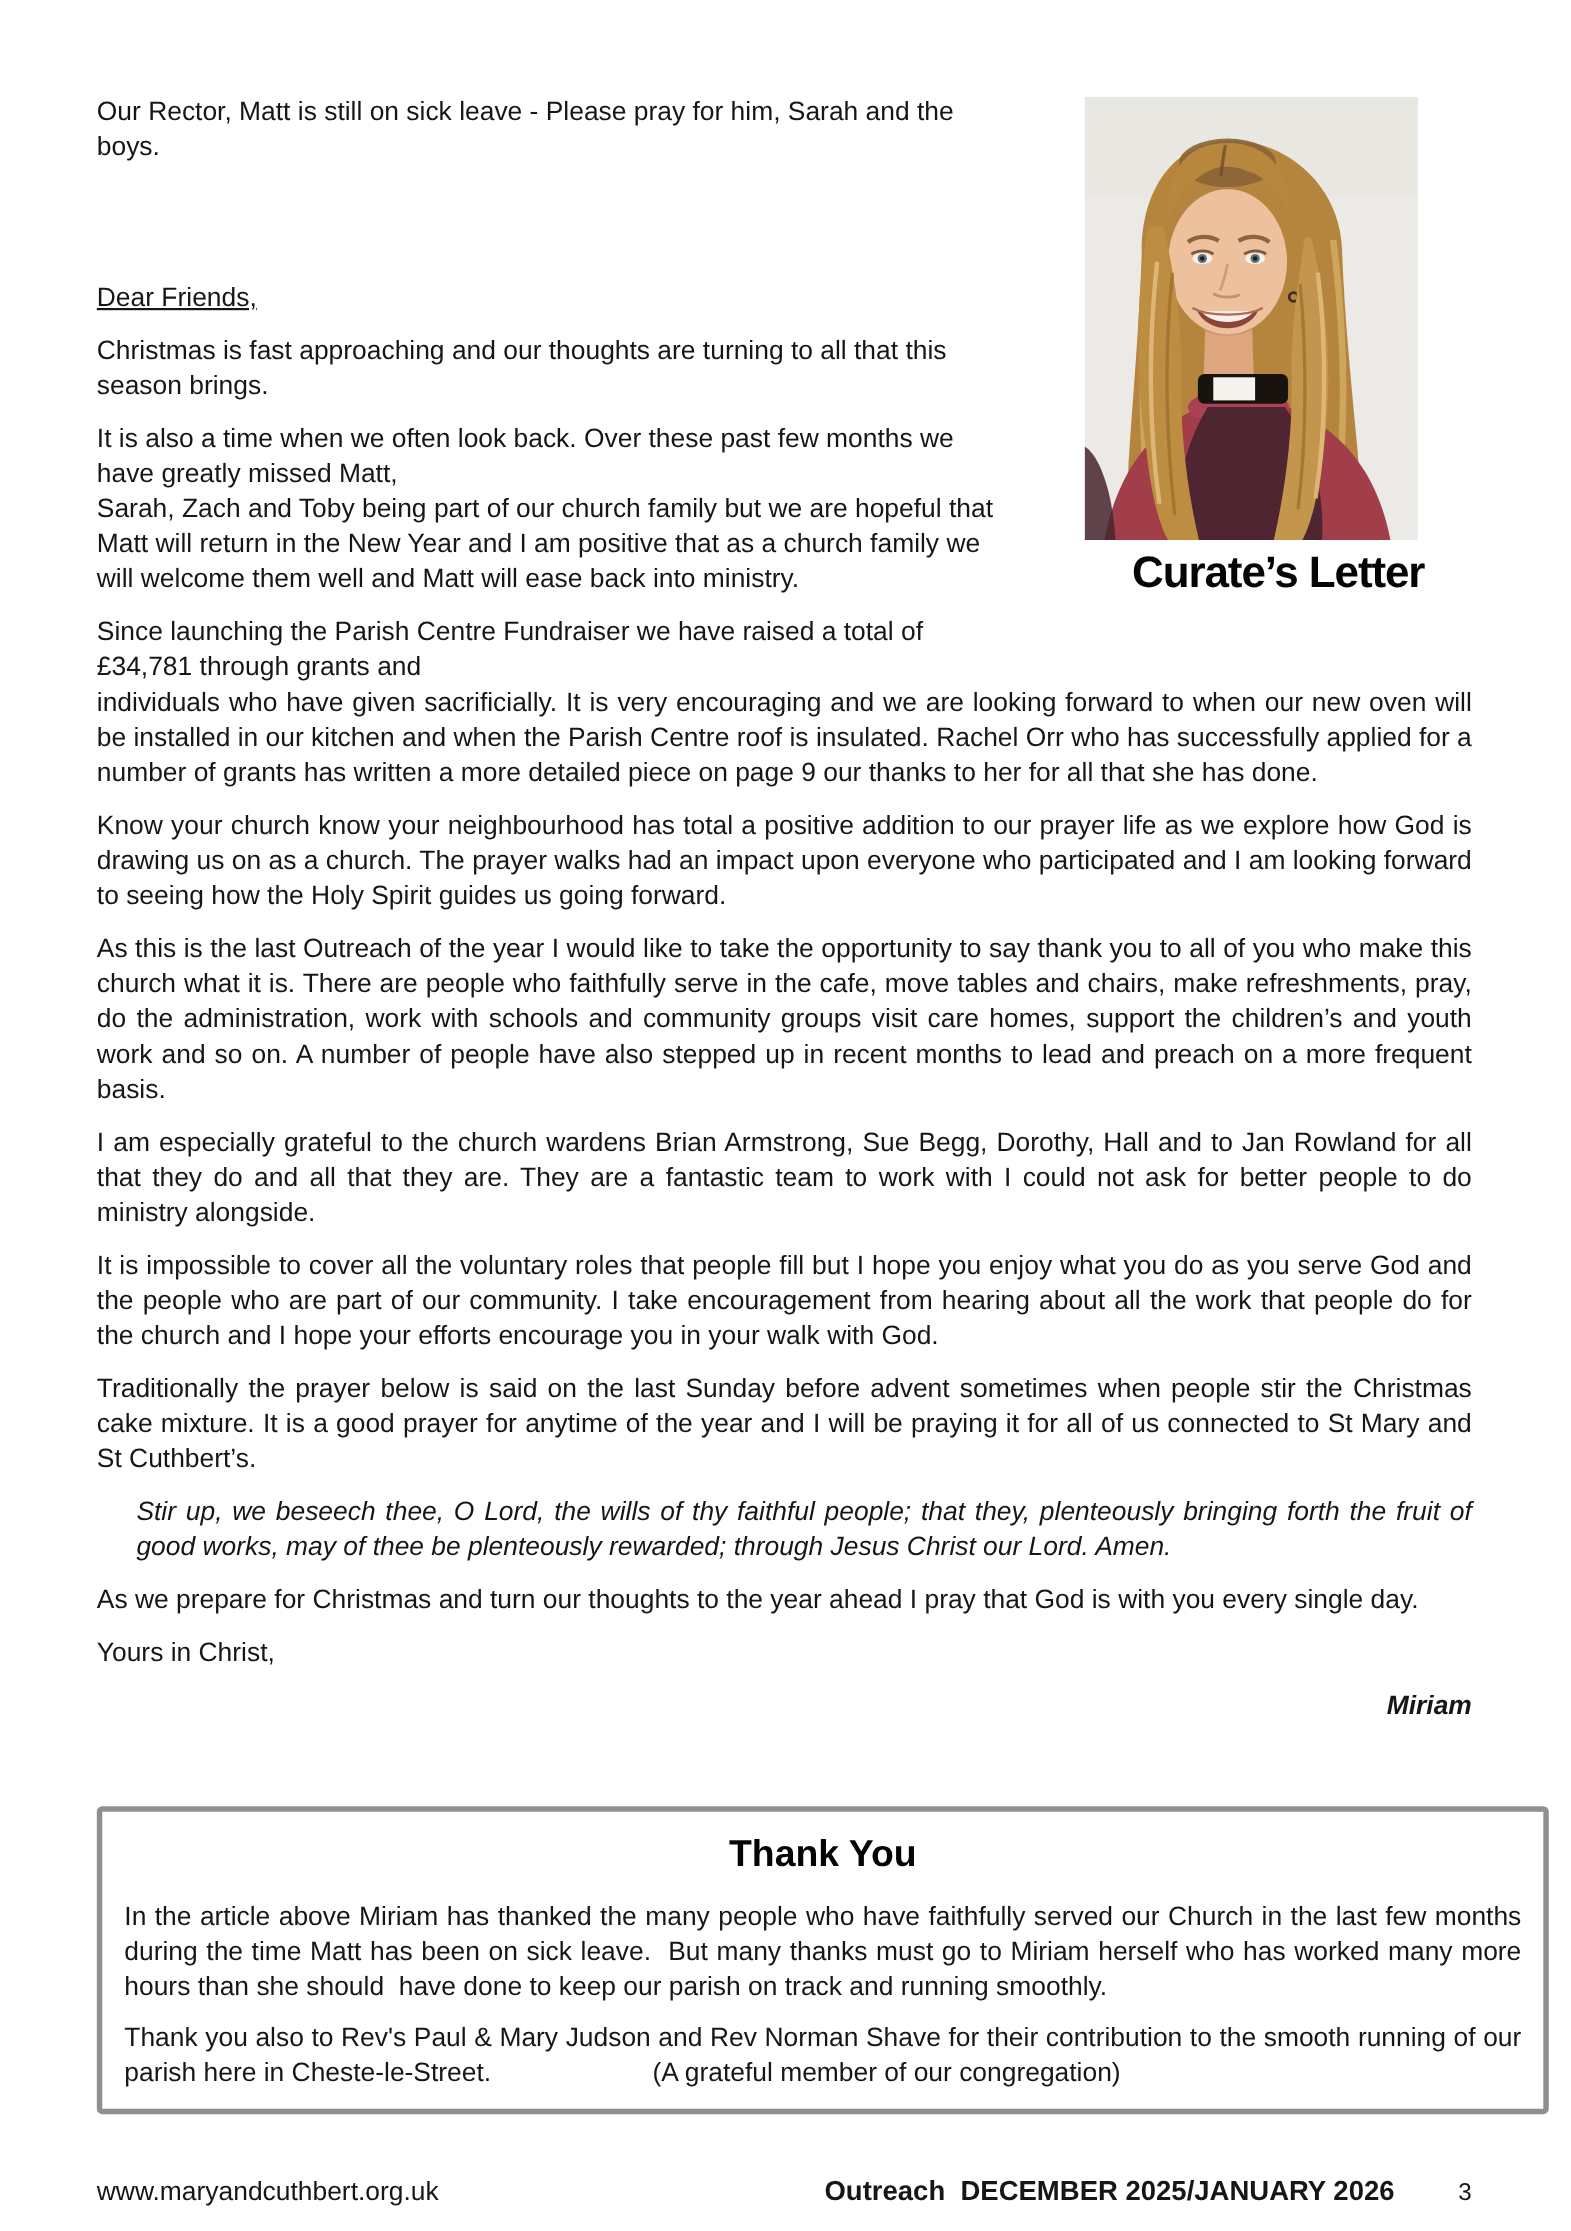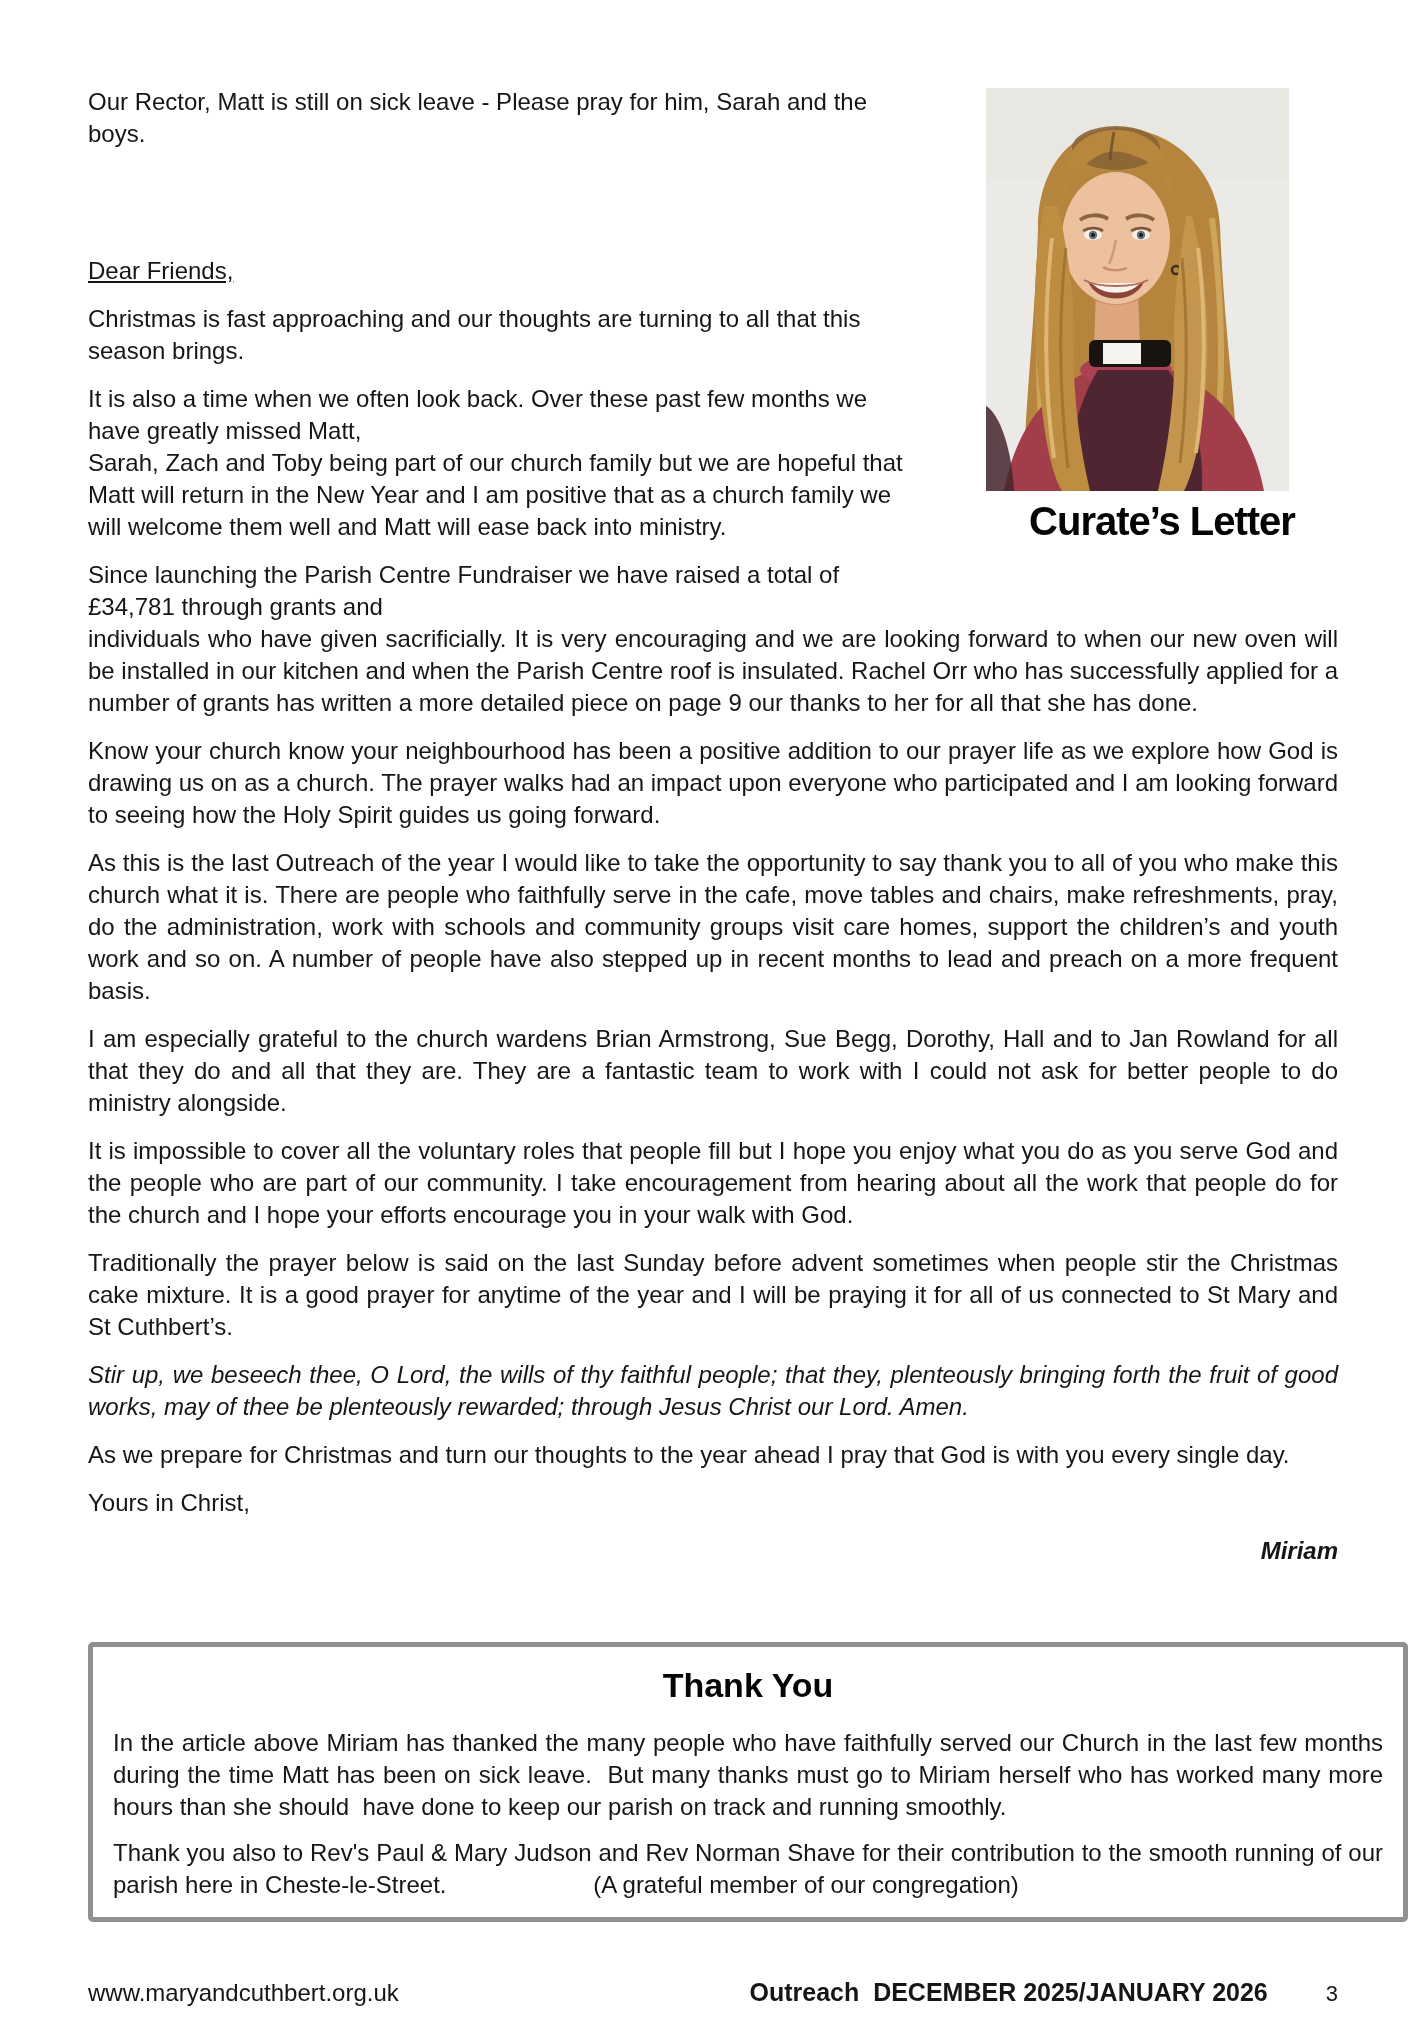--- a/index.html
+++ b/index.html
@@ -18,21 +18,21 @@
     font-size: 24px;
     line-height: 32px;
   }
   .para {
     margin: 0 0 16px 0;
     white-space: pre-wrap;
     text-align: left;
   }
   .para.justify { text-align: justify; }
   .para.salutation { margin-top: 105px; text-decoration: underline; }
-  .para.prayer { font-style: italic; }
+  .para.prayer { font-style: italic; margin-left: 36px; }
   .para.signature {
     margin-top: 0;
     text-align: right;
     font-weight: bold;
     font-style: italic;
     margin-bottom: 0;
   }
   figure.curate {
     float: right;
     width: 352px;
@@ -161,21 +161,21 @@
     <p class="para">Christmas is fast approaching and our thoughts are turning to all that this
 season brings.</p>
     <p class="para">It is also a time when we often look back. Over these past few months we
 have greatly missed Matt,
 Sarah, Zach and Toby being part of our church family but we are hopeful that
 Matt will return in the New Year and I am positive that as a church family we
 will welcome them well and Matt will ease back into ministry.</p>
     <p class="para justify">Since launching the Parish Centre Fundraiser we have raised a total of
 £34,781 through grants and
 individuals who have given sacrificially. It is very encouraging and we are looking forward to when our new oven will be installed in our kitchen and when the Parish Centre roof is insulated. Rachel Orr who has successfully applied for a number of grants has written a more detailed piece on page 9 our thanks to her for all that she has done.</p>
-    <p class="para justify">Know your church know your neighbourhood has been a positive addition to our prayer life as we explore how God is drawing us on as a church. The prayer walks had an impact upon everyone who participated and I am looking forward to seeing how the Holy Spirit guides us going forward.</p>
+    <p class="para justify">Know your church know your neighbourhood has total a positive addition to our prayer life as we explore how God is drawing us on as a church. The prayer walks had an impact upon everyone who participated and I am looking forward to seeing how the Holy Spirit guides us going forward.</p>
     <p class="para justify">As this is the last Outreach of the year I would like to take the opportunity to say thank you to all of you who make this church what it is. There are people who faithfully serve in the cafe, move tables and chairs, make refreshments, pray, do the administration, work with schools and community groups visit care homes, support the children’s and youth work and so on. A number of people have also stepped up in recent months to lead and preach on a more frequent basis.</p>
     <p class="para justify">I am especially grateful to the church wardens Brian Armstrong, Sue Begg, Dorothy, Hall and to Jan Rowland for all that they do and all that they are. They are a fantastic team to work with I could not ask for better people to do ministry alongside.</p>
     <p class="para justify">It is impossible to cover all the voluntary roles that people fill but I hope you enjoy what you do as you serve God and the people who are part of our community. I take encouragement from hearing about all the work that people do for the church and I hope your efforts encourage you in your walk with God.</p>
     <p class="para justify">Traditionally the prayer below is said on the last Sunday before advent sometimes when people stir the Christmas cake mixture. It is a good prayer for anytime of the year and I will be praying it for all of us connected to St Mary and St Cuthbert’s.</p>
     <p class="para justify prayer">Stir up, we beseech thee, O Lord, the wills of thy faithful people; that they, plenteously bringing forth the fruit of good works, may of thee be plenteously rewarded; through Jesus Christ our Lord. Amen.</p>
     <p class="para justify">As we prepare for Christmas and turn our thoughts to the year ahead I pray that God is with you every single day.</p>
     <p class="para">Yours in Christ,</p>
     <p class="para signature">Miriam</p>
   </div>
 

